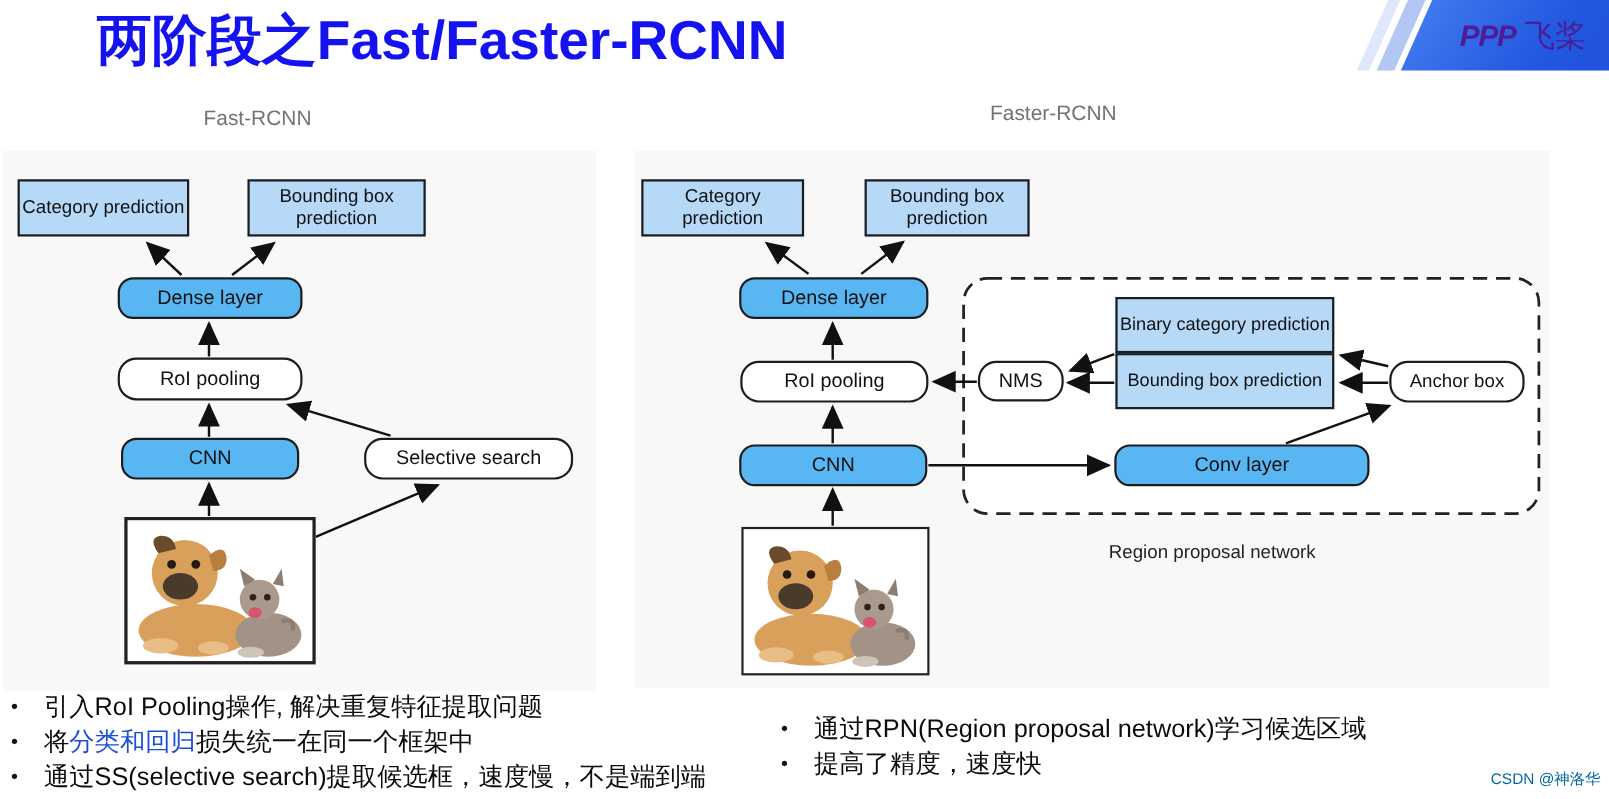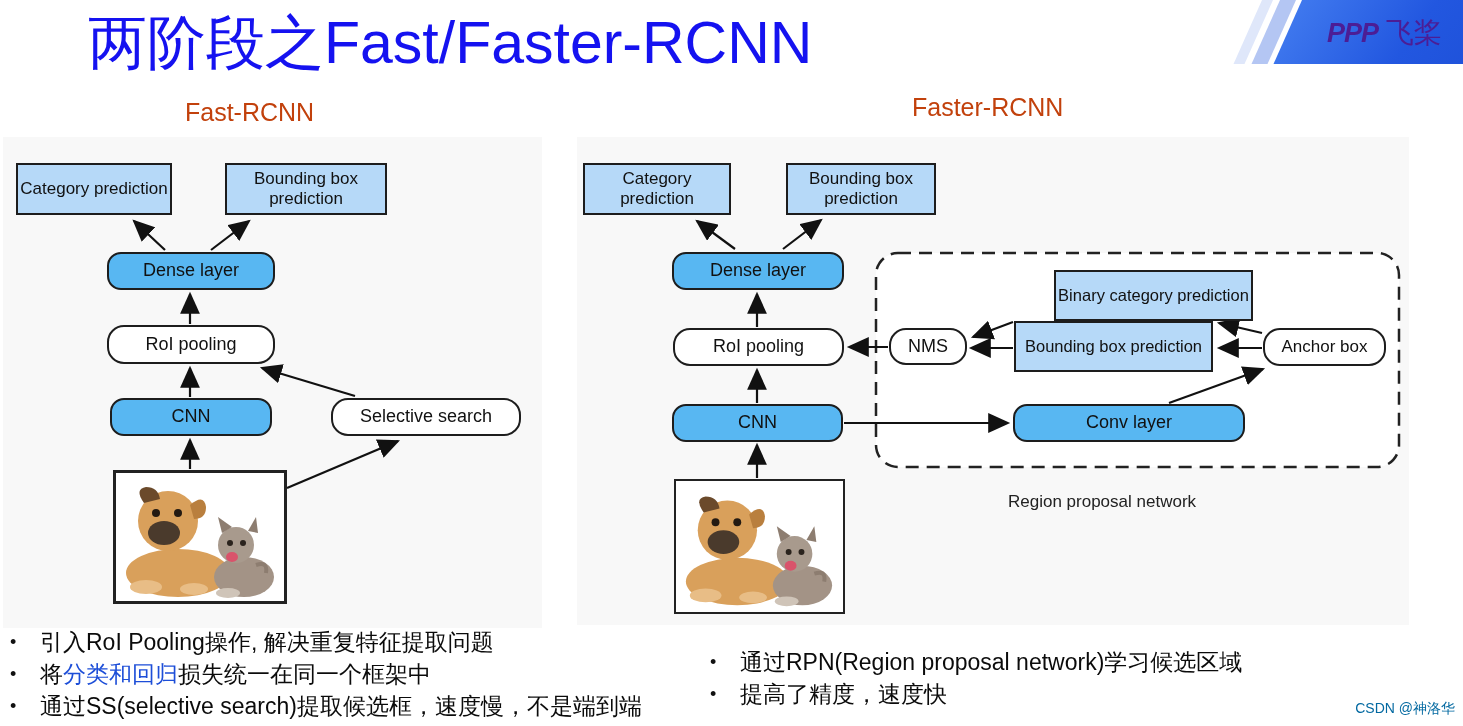--- a/index.html
+++ b/index.html
@@ -8,44 +8,44 @@
     width:1463px;height:726px;
     overflow:hidden;
     background:#ffffff;
     font-family:"Liberation Sans","DejaVu Sans",sans-serif;
   }
   .abs{position:absolute;}
 
   
   .slide-title{
     left:88px;top:4px;
-    font-size:59px;font-weight:normal;
+    font-size:50px;font-weight:bold;
     color:#1512f0;
     letter-spacing:0px;
     white-space:nowrap;
   }
 
   
   .logo-stripe1{left:1262px;top:0;width:11px;height:64px;background:#dfe7fa;
     transform:skewX(-24deg);transform-origin:top left;}
   .logo-stripe2{left:1280px;top:0;width:16px;height:64px;background:#b4c6f3;
     transform:skewX(-24deg);transform-origin:top left;}
   .logo-main{left:1302px;top:0;width:230px;height:64px;
     background:linear-gradient(105deg,#3f78ee 0%,#2257e0 55%,#1e50d8 100%);
     transform:skewX(-24deg);transform-origin:top left;}
   .logo-text{left:1306px;top:15px;width:157px;height:36px;
     color:#4c1d95;display:flex;align-items:center;justify-content:center;gap:8px;
     white-space:nowrap;}
   .logo-mark{font-size:27px;font-weight:bold;font-style:italic;letter-spacing:-1px;}
   .logo-brand{font-size:28px;font-weight:normal;}
 
   
-  .col-heading{font-size:25px;color:#c2410c;white-space:nowrap;}
+  .col-heading{font-size:19px;color:#737373;white-space:nowrap;}
   .heading-fast{left:185px;top:98px;}
-  .heading-faster{left:900px;top:93px;margin-left:12px;}
+  .heading-faster{left:900px;top:93px;}
 
   
   .panel{background:#f8f8f8;}
   .panel-left{left:3px;top:137px;width:539px;height:491px;}
   .panel-right{left:577px;top:137px;width:832px;height:488px;}
   .layer-svg{left:0;top:0;z-index:1;}
 
   
   .dbox{
     box-sizing:border-box;
@@ -166,21 +166,21 @@
     </g>
   </svg>
 
   <div class="abs dbox fill-light" style="left:6px;top:26px;width:148px;height:52px;">Category prediction</div>
   <div class="abs dbox fill-light" style="left:209px;top:26px;width:150px;height:52px;">Bounding box prediction</div>
   <div class="abs dbox fill-mid" style="left:95px;top:115px;width:172px;height:38px;font-size:18px;">Dense layer</div>
   <div class="abs dbox fill-white" style="left:96px;top:191px;width:171px;height:38px;font-size:18px;">RoI pooling</div>
   <div class="abs dbox fill-mid" style="left:95px;top:267px;width:171px;height:38px;font-size:18px;">CNN</div>
 
   <div class="abs dbox fill-white" style="left:312px;top:191px;width:78px;height:37px;font-size:18px;">NMS</div>
-  <div class="abs dbox fill-light" style="left:437px;top:133px;width:199px;height:51px;font-size:16.5px;margin-left:40px;">Binary category prediction</div>
+  <div class="abs dbox fill-light" style="left:437px;top:133px;width:199px;height:51px;font-size:16.5px;">Binary category prediction</div>
   <div class="abs dbox fill-light" style="left:437px;top:184px;width:199px;height:51px;font-size:16.5px;">Bounding box prediction</div>
   <div class="abs dbox fill-white" style="left:686px;top:191px;width:123px;height:38px;font-size:17px;">Anchor box</div>
   <div class="abs dbox fill-mid" style="left:436px;top:267px;width:232px;height:38px;font-size:18px;">Conv layer</div>
 
   <div class="abs rpn-label" style="left:431px;top:355px;">Region proposal network</div>
 
   <div class="abs photo" style="left:97px;top:342px;width:171px;height:135px;border-width:2.5px;">
     <svg width="166" height="130" viewBox="0 0 168 128">
       <rect width="168" height="128" fill="#ffffff"></rect>
       <ellipse cx="62" cy="100" rx="52" ry="24" fill="#d9a05b"></ellipse>

